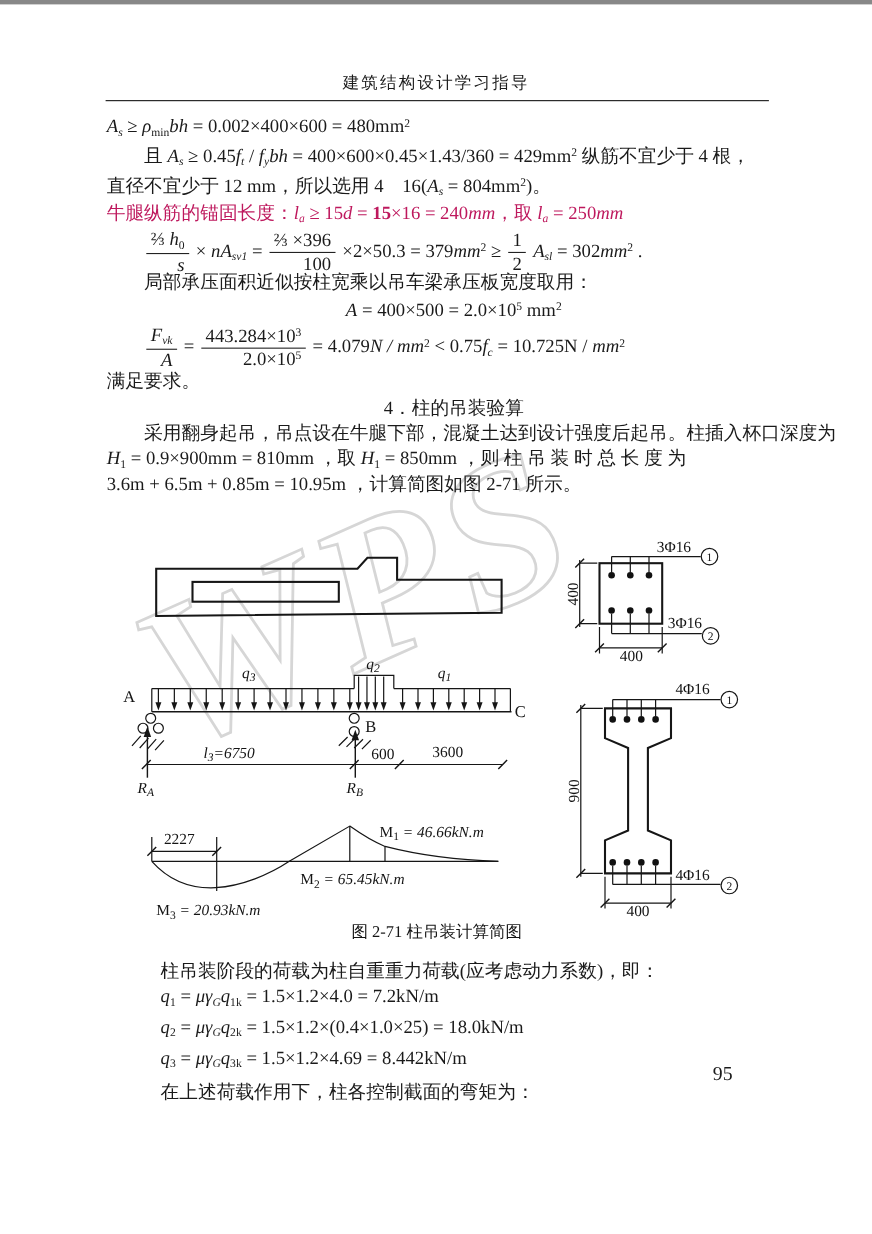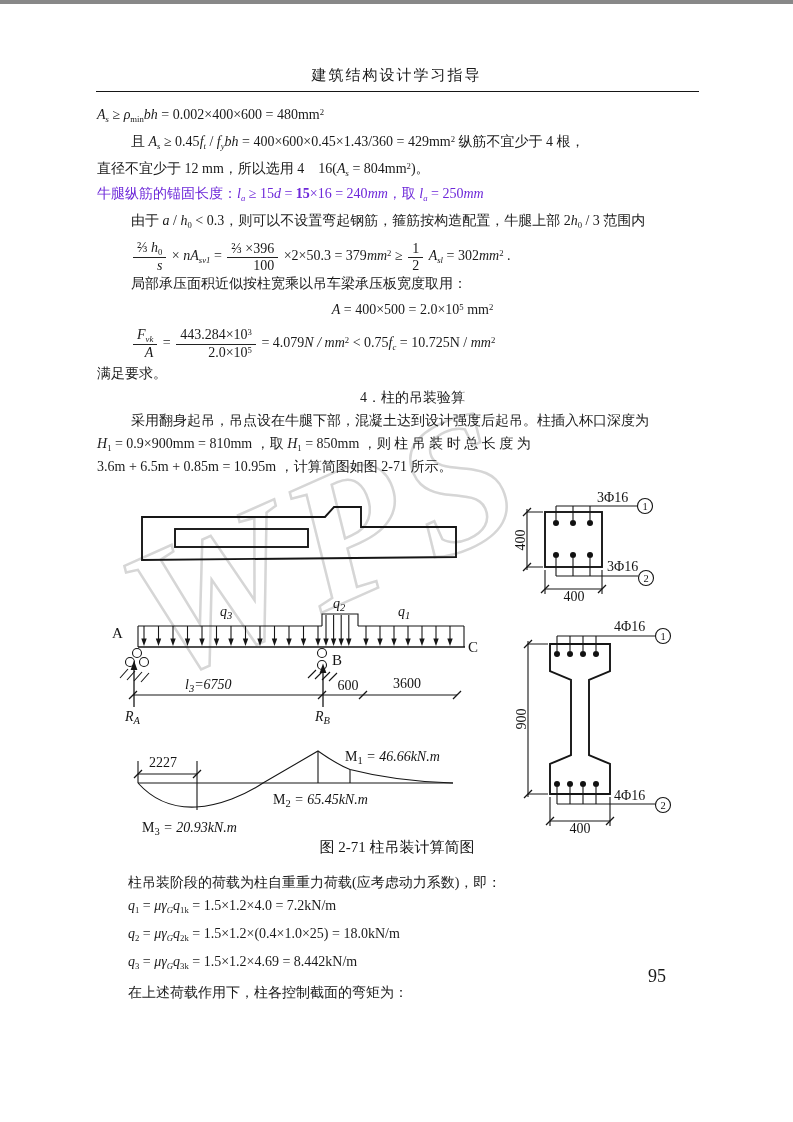--- a/index.html
+++ b/index.html
@@ -8,34 +8,34 @@
   
   .hdr-title{position:absolute;top:62px;left:0;width:100%;text-align:center;
              font-size:15px;letter-spacing:2px;z-index:2;}
   .hdr-rule{position:absolute;top:87px;left:96px;width:603px;border-top:1.6px solid #161616;z-index:2;}
   
   .watermark{position:absolute;left:118px;top:430px;z-index:0;
              font-size:188px;font-weight:bold;font-style:italic;letter-spacing:8px;
              color:transparent;-webkit-text-stroke:2.5px #d6d6d6;
              transform:rotate(-24deg);transform-origin:50% 50%;user-select:none;white-space:nowrap;}
   
-  .tblock{position:absolute;left:97px;width:615px;z-index:2;font-size:14px;white-space:nowrap;}
+  .tblock{position:absolute;left:97px;width:615px;z-index:2;font-size:17px;white-space:nowrap;}
   .tblock.top{top:95px;}
-  .tblock.bottom{top:866px;left:128px;}
+  .tblock.bottom{top:866px;left:146px;}
   .tl{height:27px;line-height:27px;}
   .h38{height:38px;line-height:38px;}
   .h44{height:44px;line-height:44px;}
   .h24{height:24px;line-height:24px;}
   .h23{height:23px;line-height:23px;}
   .h22{height:22px;line-height:22px;}
   .h26{height:26px;line-height:26px;}
   .h28{height:28px;line-height:20px;}
   .in1{padding-left:16px;text-align:center;}
   .in2{padding-left:34px;}
-  .red{color:#6d28d9;}
+  .red{color:#be185d;}
   
   .s-n{}
   .s-i{font-style:italic;}
   .s-b{font-weight:bold;}
   .s-sub{font-size:0.62em;vertical-align:-0.3em;}
   .s-isub{font-size:0.62em;vertical-align:-0.3em;font-style:italic;}
   .s-sup{font-size:0.62em;vertical-align:0.5em;}
   .frac{display:inline-flex;flex-direction:column;align-items:flex-end;vertical-align:middle;margin:0 2px;line-height:1.15;}
   .fnum{border-bottom:1.3px solid #222;padding:0 4px;}
   .fden{padding:0 4px;}
@@ -59,21 +59,20 @@
   <div class="hdr-title">建筑结构设计学习指导</div>
   <div class="hdr-rule"></div>
 
   <div class="watermark">WPS</div>
 
   <div class="tblock top">
     <div class="tl"><span class="s-i">A</span><span class="s-isub">s</span><span class="s-n"> ≥ </span><span class="s-i">ρ</span><span class="s-sub">min</span><span class="s-i">bh</span><span class="s-n"> = 0.002×400×600 = 480mm</span><span class="s-sup">2</span></div>
     <div class="tl in2"><span class="s-n">且 </span><span class="s-i">A</span><span class="s-isub">s</span><span class="s-n"> ≥ 0.45</span><span class="s-i">f</span><span class="s-isub">t</span><span class="s-n"> / </span><span class="s-i">f</span><span class="s-isub">y</span><span class="s-i">bh</span><span class="s-n"> = 400×600×0.45×1.43/360 = 429mm</span><span class="s-sup">2</span><span class="s-n"> 纵筋不宜少于 4 根，</span></div>
     <div class="tl"><span class="s-n">直径不宜少于 12 mm，所以选用 4　16(</span><span class="s-i">A</span><span class="s-isub">s</span><span class="s-n"> = 804mm</span><span class="s-sup">2</span><span class="s-n">)。</span></div>
     <div class="tl red"><span class="s-n">牛腿纵筋的锚固长度：</span><span class="s-i">l</span><span class="s-isub">a</span><span class="s-n"> ≥ 15</span><span class="s-i">d</span><span class="s-n"> = </span><span class="s-b">15</span><span class="s-n">×16 = 240</span><span class="s-i">mm</span><span class="s-n">，取 </span><span class="s-i">l</span><span class="s-isub">a</span><span class="s-n"> = 250</span><span class="s-i">mm</span></div>
-    <div class="tl in2"><span class="s-n">由于 </span><span class="s-i">a</span><span class="s-n"> / </span><span class="s-i">h</span><span class="s-sub">0</span><span class="s-n"> &lt; 0.3，则可以不设置弯起钢筋，箍筋按构造配置，牛腿上部 2</span><span class="s-i">h</span><span class="s-sub">0</span><span class="s-n"> / 3 范围内</span></div>
     <div class="h38 in2"><span class="frac">
           <span class="fnum"><span class="s-n">⅔ </span><span class="s-i">h</span><span class="s-sub">0</span></span>
           <span class="fden"><span class="s-i">s</span></span>
         </span><span class="s-n"> × </span><span class="s-i">nA</span><span class="s-isub">sv1</span><span class="s-n"> = </span><span class="frac">
           <span class="fnum"><span class="s-n">⅔ ×396</span></span>
           <span class="fden"><span class="s-n">100</span></span>
         </span><span class="s-n"> ×2×50.3 = 379</span><span class="s-i">mm</span><span class="s-sup">2</span><span class="s-n"> ≥ </span><span class="frac">
           <span class="fnum"><span class="s-n">1</span></span>
           <span class="fden"><span class="s-n">2</span></span>
         </span><span class="s-n"> </span><span class="s-i">A</span><span class="s-isub">sl</span><span class="s-n"> = 302</span><span class="s-i">mm</span><span class="s-sup">2</span><span class="s-n"> .</span></div>

